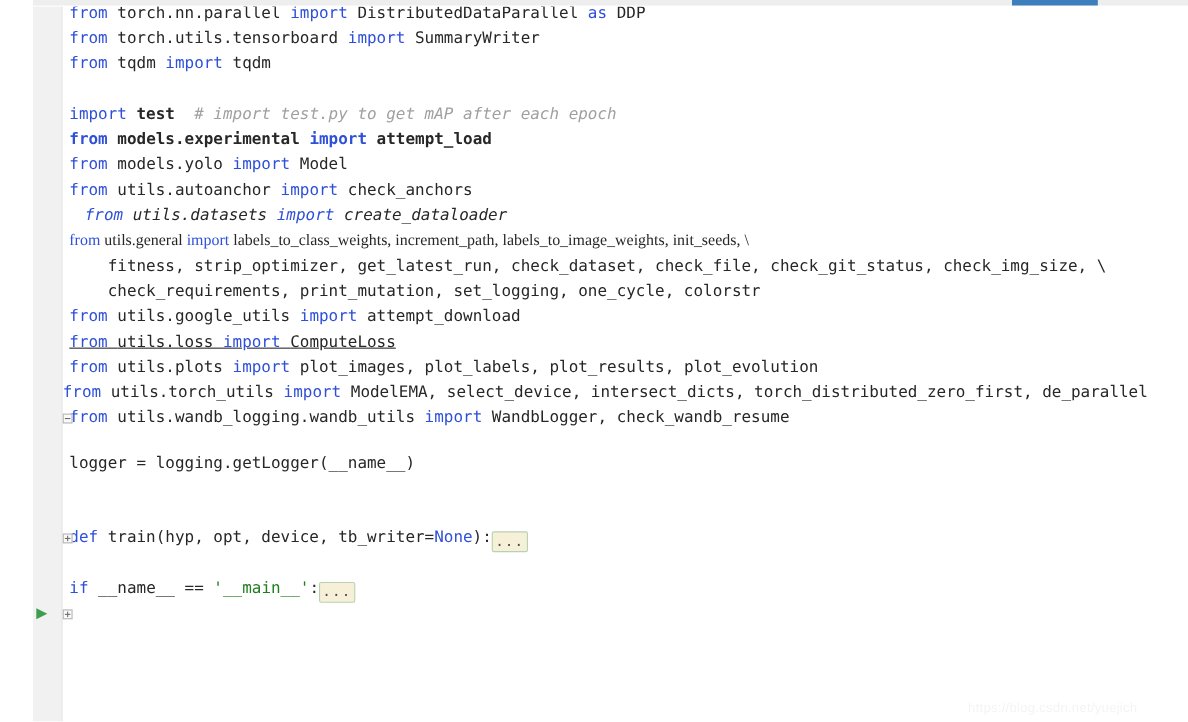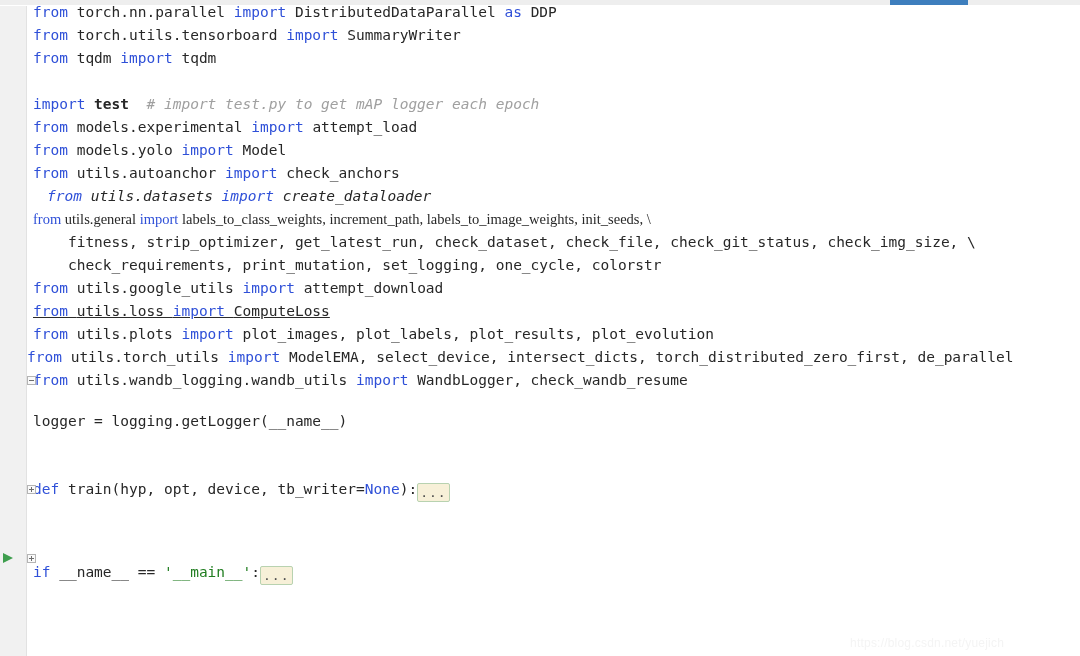--- a/index.html
+++ b/index.html
@@ -13,20 +13,21 @@
     height: 656px;
     overflow: hidden;
     font-family: "DejaVu Sans Mono", monospace;
   }
 
   #editor-root {
     position: relative;
     width: 1012px;
     height: 656px;
     background: #ffffff;
+    margin-left: 30px;
   }
 
   
   .top-strip {
     position: absolute;
     top: 0;
     left: 0;
     width: 1080px;
     height: 6px;
     background: #ffffff;
@@ -179,41 +180,41 @@
   <div class="gutter">
     <div id="gutter-marks"></div>
   </div>
 
   <div class="code-area">
     <div id="code-lines">
         <div class="line" style="top: 1px; left: 6px;"><span class="kw">from </span><span class="plain">torch.nn.parallel </span><span class="kw">import </span><span class="plain">DistributedDataParallel </span><span class="kw">as </span><span class="plain">DDP</span></div>
         <div class="line" style="top: 24px; left: 6px; text-align: right;"><span class="kw">from </span><span class="plain">torch.utils.tensorboard </span><span class="kw">import </span><span class="plain">SummaryWriter</span></div>
         <div class="line" style="top: 47px; left: 6px;"><span class="kw">from </span><span class="plain">tqdm </span><span class="kw">import </span><span class="plain">tqdm</span></div>
         <div class="line" style="top: 70px; left: 6px;"></div>
-        <div class="line" style="top: 93px; left: 6px;"><span class="kw">import </span><span class="bold">test</span><span class="plain">  </span><span class="comment"># import test.py to get mAP logger each epoch</span></div>
-        <div class="line" style="top: 116px; left: 6px;"><span class="kw">from </span><span class="plain">models.experimental </span><span class="kw">import </span><span class="plain">attempt_load</span></div>
+        <div class="line" style="top: 93px; left: 6px;"><span class="kw">import </span><span class="bold">test</span><span class="plain">  </span><span class="comment"># import test.py to get mAP after each epoch</span></div>
+        <div class="line" style="top: 116px; left: 6px; font-weight: bold;"><span class="kw">from </span><span class="plain">models.experimental </span><span class="kw">import </span><span class="plain">attempt_load</span></div>
         <div class="line" style="top: 139px; left: 6px;"><span class="kw">from </span><span class="plain">models.yolo </span><span class="kw">import </span><span class="plain">Model</span></div>
         <div class="line" style="top: 162px; left: 6px;"><span class="kw">from </span><span class="plain">utils.autoanchor </span><span class="kw">import </span><span class="plain">check_anchors</span></div>
         <div class="line" style="top: 185px; left: 20px; font-style: italic;"><span class="kw">from </span><span class="plain">utils.datasets </span><span class="kw">import </span><span class="plain">create_dataloader</span></div>
         <div class="line" style="top: 208px; left: 6px; font-family: Liberation Serif, serif;"><span class="kw">from </span><span class="plain">utils.general </span><span class="kw">import </span><span class="plain">labels_to_class_weights, increment_path, labels_to_image_weights, init_seeds, \</span></div>
         <div class="line" style="top: 231px; left: 6px;"><span class="plain">    fitness, strip_optimizer, get_latest_run, check_dataset, check_file, check_git_status, check_img_size, \</span></div>
         <div class="line" style="top: 254px; left: 6px;"><span class="plain">    check_requirements, print_mutation, set_logging, one_cycle, colorstr</span></div>
         <div class="line" style="top: 277px; left: 6px;"><span class="kw">from </span><span class="plain">utils.google_utils </span><span class="kw">import </span><span class="plain">attempt_download</span></div>
         <div class="line" style="top: 300px; left: 6px; text-decoration: underline;"><span class="kw">from </span><span class="plain">utils.loss </span><span class="kw">import </span><span class="plain">ComputeLoss</span></div>
         <div class="line" style="top: 323px; left: 6px; text-align: center;"><span class="kw">from </span><span class="plain">utils.plots </span><span class="kw">import </span><span class="plain">plot_images, plot_labels, plot_results, plot_evolution</span></div>
         <div class="line" style="top: 346px; left: 0;"><span class="kw">from </span><span class="plain">utils.torch_utils </span><span class="kw">import </span><span class="plain">ModelEMA, select_device, intersect_dicts, torch_distributed_zero_first, de_parallel</span></div>
         <div class="line" style="top: 369px; left: 6px;"><span class="kw">from </span><span class="plain">utils.wandb_logging.wandb_utils </span><span class="kw">import </span><span class="plain">WandbLogger, check_wandb_resume</span></div>
         <div class="line" style="top: 392px; left: 6px;"></div>
         <div class="line" style="top: 410px; left: 6px;"><span class="plain">logger = logging.getLogger(__name__)</span></div>
         <div class="line" style="top: 433px; left: 6px;"></div>
         <div class="line" style="top: 456px; left: 6px;"></div>
         <div class="line" style="top: 478px; left: 6px;"><span class="kw">def </span><span class="plain">train(hyp, opt, device, tb_writer=</span><span class="kw">None</span><span class="plain">):</span><span class="folded">...</span></div>
         <div class="line" style="top: 501px; left: 6px;"></div>
         <div class="line" style="top: 524px; left: 6px;"></div>
-        <div class="line" style="top: 561px; left: 6px;"><span class="kw">if </span><span class="plain">__name__ == </span><span class="str">'__main__'</span><span class="plain">:</span><span class="folded">...</span></div>
+        <div class="line" style="top: 524px; left: 6px;"><span class="kw">if </span><span class="plain">__name__ == </span><span class="str">'__main__'</span><span class="plain">:</span><span class="folded">...</span></div>
       </div>
   </div>
 
   <div id="fold-column" style="position: absolute; left: 0px; top: 0px; width: 1080px; height: 656px;">
       <div class="fold-marker" style="top: 376px;"></div>
       <div class="fold-marker plus" style="top: 485px;"></div>
       <div class="fold-marker plus" style="top: 554px;"></div>
       <div class="gutter-run-arrow" style="top: 551px;">
         <svg width="14" height="14" viewBox="0 0 14 14">
           <polygon points="2,2 12,7 2,12" fill="#3e9e4e"></polygon>

